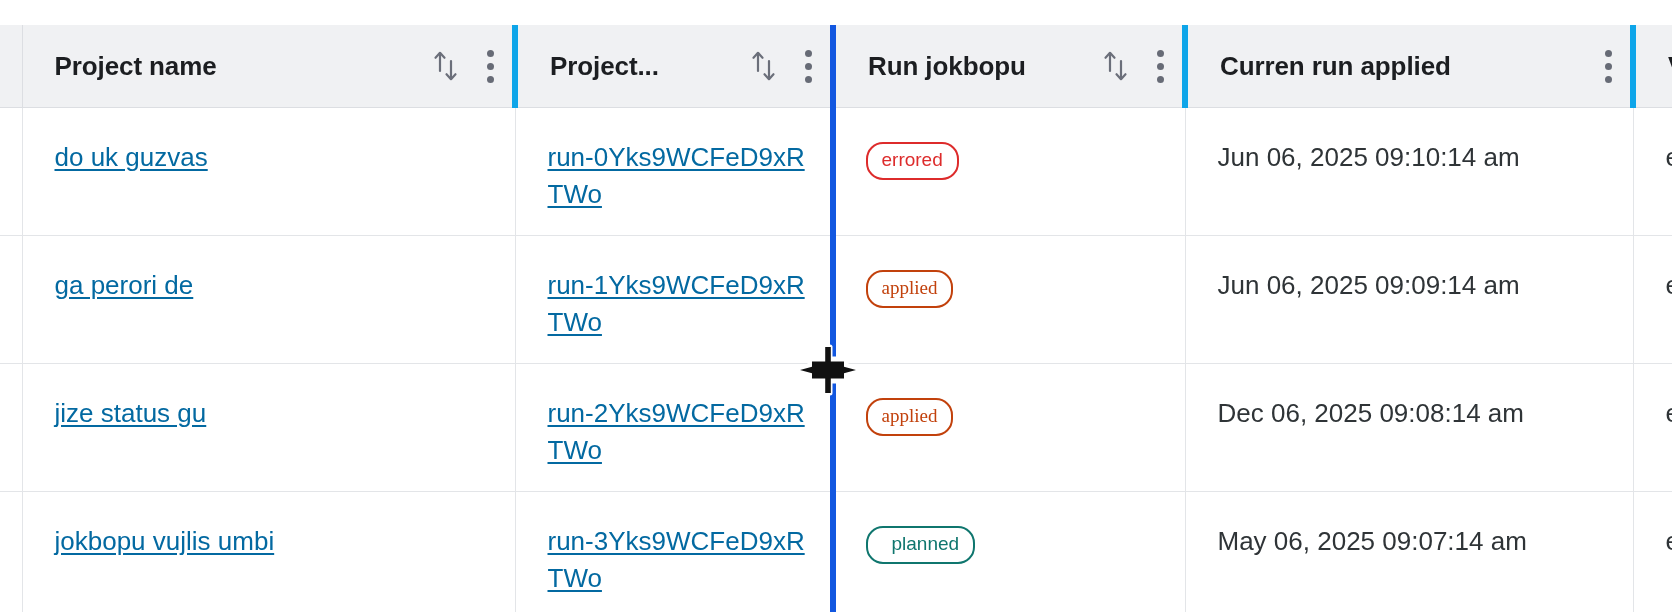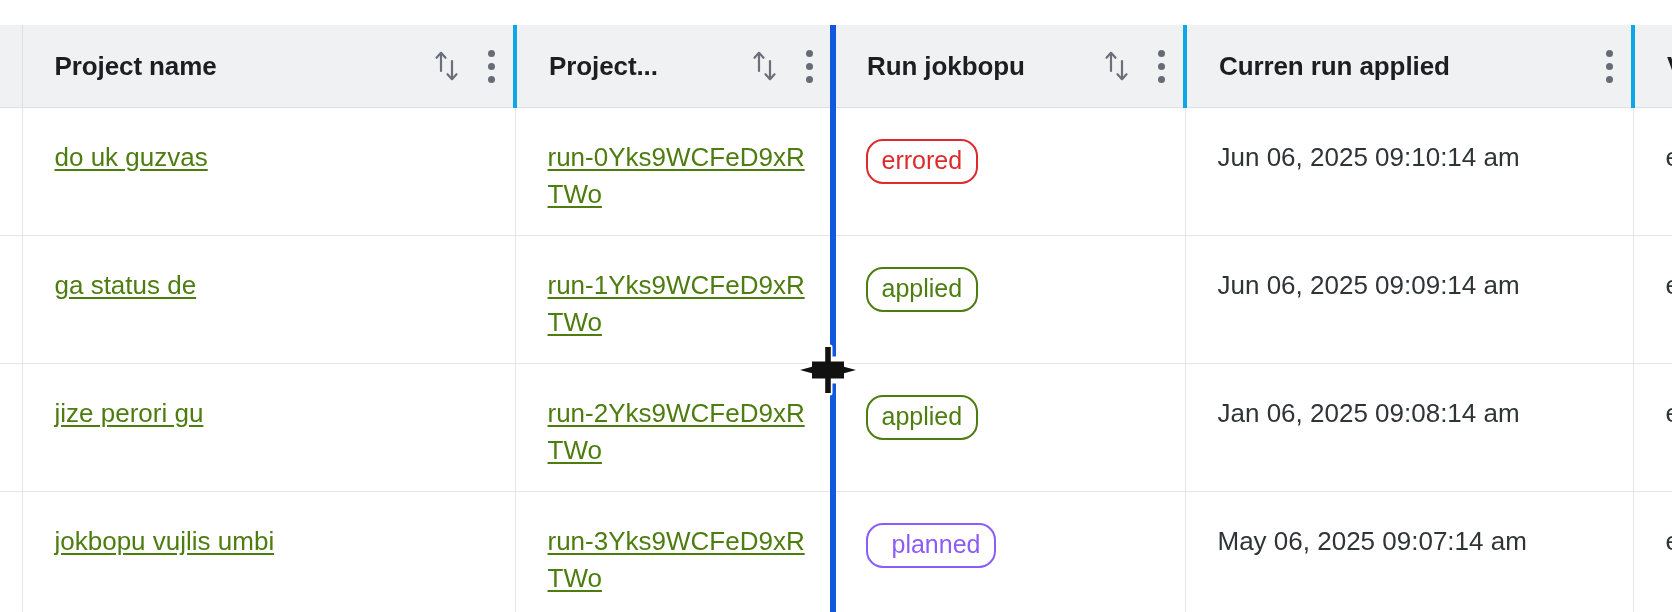--- a/index.html
+++ b/index.html
@@ -50,21 +50,21 @@
   
   col.c-gutter  { width: 22px; }
   col.c-project { width: 493px; }
   col.c-current { width: 318px; }
   col.c-status  { width: 352px; }
   col.c-applied { width: 448px; }
   col.c-last    { width: 107px; }
 
   thead th {
     background: #f0f1f3;
-    border-right: 4px solid #0ea5e9;
+    border-right: 6px solid #0ea5e9;
     border-bottom: 1px solid #dcdee2;
     height: 82px;
     padding: 0;
     margin: 0;
     vertical-align: middle;
     box-sizing: border-box;
   }
   thead th.gutter-head {
     border-right: 1px solid #dcdee2;
   }
@@ -126,42 +126,42 @@
   .cell-inner {
     padding: 31px 18px 0 32px;
     box-sizing: border-box;
     font-size: 26px;
     line-height: 1.42;
     color: #2f3437;
   }
   .cell-inner.dateish { white-space: nowrap; }
 
   a.link {
-    color: #4d7c0f;
+    color: #0369a1;
     text-decoration: underline;
     text-underline-offset: 3px;
     font-size: 26px;
     line-height: 1.42;
     word-break: break-all;
     cursor: pointer;
   }
 
   .badge {
     display: inline-block;
     border: 2px solid currentColor;
     border-radius: 17px;
     padding: 5px 14px 7px 14px;
-    font-size: 25px;
+    font-size: 19px;
     line-height: 1.15;
     background: #ffffff;
     white-space: nowrap;
   }
   .badge.errored { color: #dd2b2b; }
-  .badge.applied { color: #4d7c0f; }
-  .badge.planned { color: #8b5cf6; padding-left: 24px; }
+  .badge.applied { color: #c2410c; font-family: Liberation Serif, serif; }
+  .badge.planned { color: #0f766e; padding-left: 24px; }
 
   
   .resize-guide {
     position: absolute;
     top: 25px;
     width: 6px;
     height: 587px;
     background: #1257e0;
     z-index: 40;
     pointer-events: none;
@@ -294,49 +294,49 @@
             <div class="cell-inner dateish">Jun 06, 2025 09:10:14 am</div>
           </td>
           <td>
             <div class="cell-inner">e</div>
           </td>
         </tr>
 
         <tr>
           <td class="gutter-cell"></td>
           <td>
-            <div class="cell-inner"><a class="link">ga status de</a></div>
+            <div class="cell-inner"><a class="link">ga perori de</a></div>
           </td>
           <td>
             <div class="cell-inner"><a class="link">run-1Yks9WCFeD9xRTWo</a></div>
           </td>
           <td>
             <div class="cell-inner"><span class="badge applied">applied</span></div>
           </td>
           <td>
             <div class="cell-inner dateish">Jun 06, 2025 09:09:14 am</div>
           </td>
           <td>
             <div class="cell-inner">e</div>
           </td>
         </tr>
 
         <tr>
           <td class="gutter-cell"></td>
           <td>
-            <div class="cell-inner"><a class="link">jize perori gu</a></div>
+            <div class="cell-inner"><a class="link">jize status gu</a></div>
           </td>
           <td>
             <div class="cell-inner"><a class="link">run-2Yks9WCFeD9xRTWo</a></div>
           </td>
           <td>
             <div class="cell-inner"><span class="badge applied">applied</span></div>
           </td>
           <td>
-            <div class="cell-inner dateish">Jan 06, 2025 09:08:14 am</div>
+            <div class="cell-inner dateish">Dec 06, 2025 09:08:14 am</div>
           </td>
           <td>
             <div class="cell-inner">e</div>
           </td>
         </tr>
 
         <tr>
           <td class="gutter-cell"></td>
           <td>
             <div class="cell-inner"><a class="link">jokbopu vujlis umbi</a></div>

